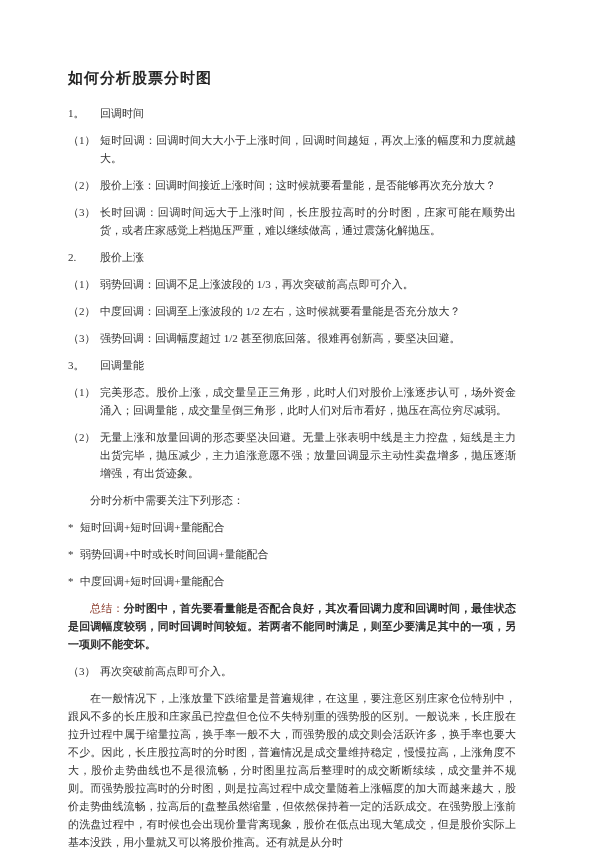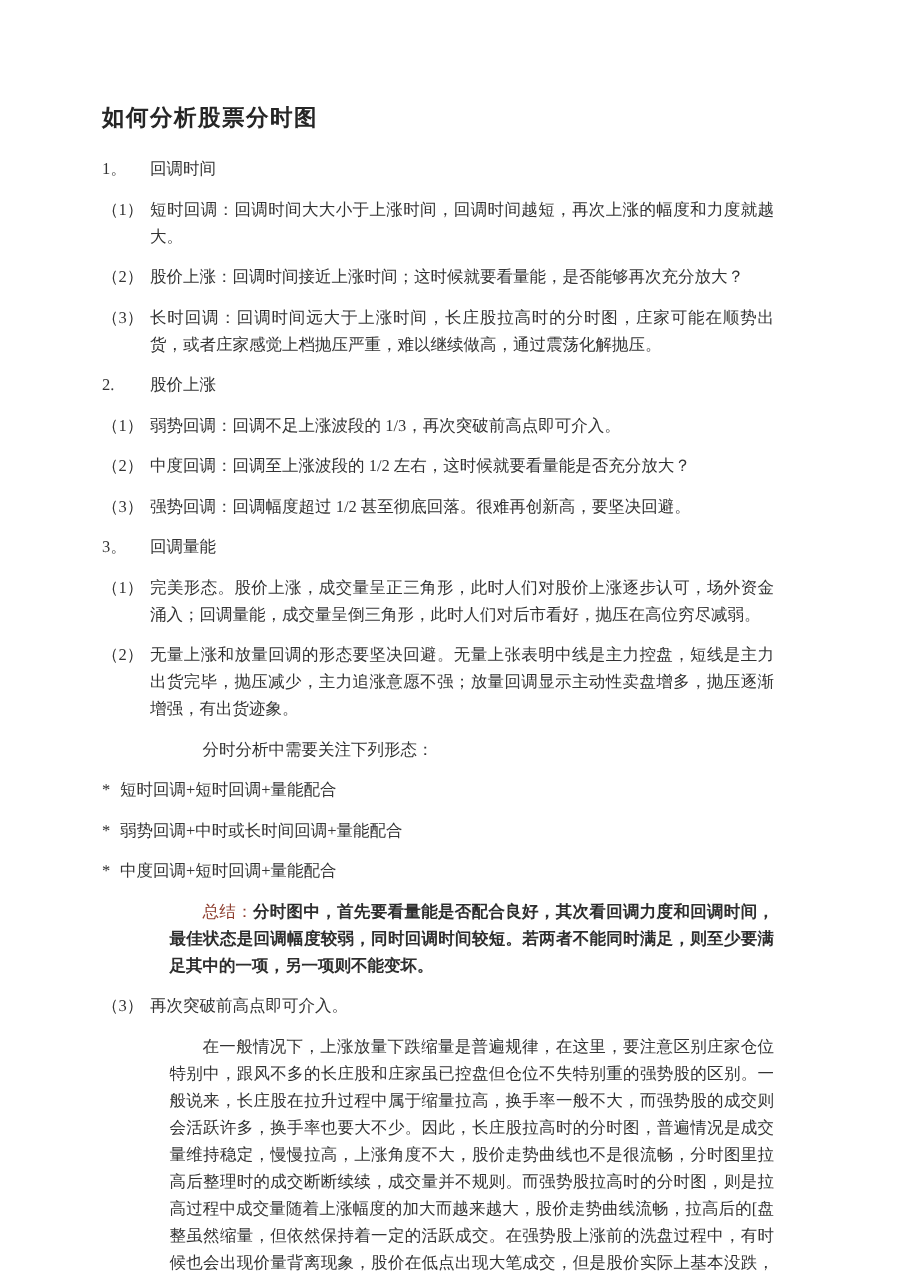--- a/index.html
+++ b/index.html
@@ -34,21 +34,21 @@
   .item { display: flex; }
   .item .marker {
     min-width: 32px;
     flex-shrink: 0;
     text-align: left;
   }
   .item.bullet .marker {
     min-width: 12px;
   }
   .item .text { flex: 1; text-align: justify; font-family: Liberation Serif, serif; }
-  .indent { text-indent: 2em; margin-left: 45px; }
+  .indent { text-indent: 2em; }
   .summary { font-weight: bold; color: #2e2e2e; }
   .summary .summary-label { font-weight: normal; }
 </style>
 </head>
 <body>
 
 <div class="page">
 
   <h1 class="title">如何分析股票分时图</h1>
 

